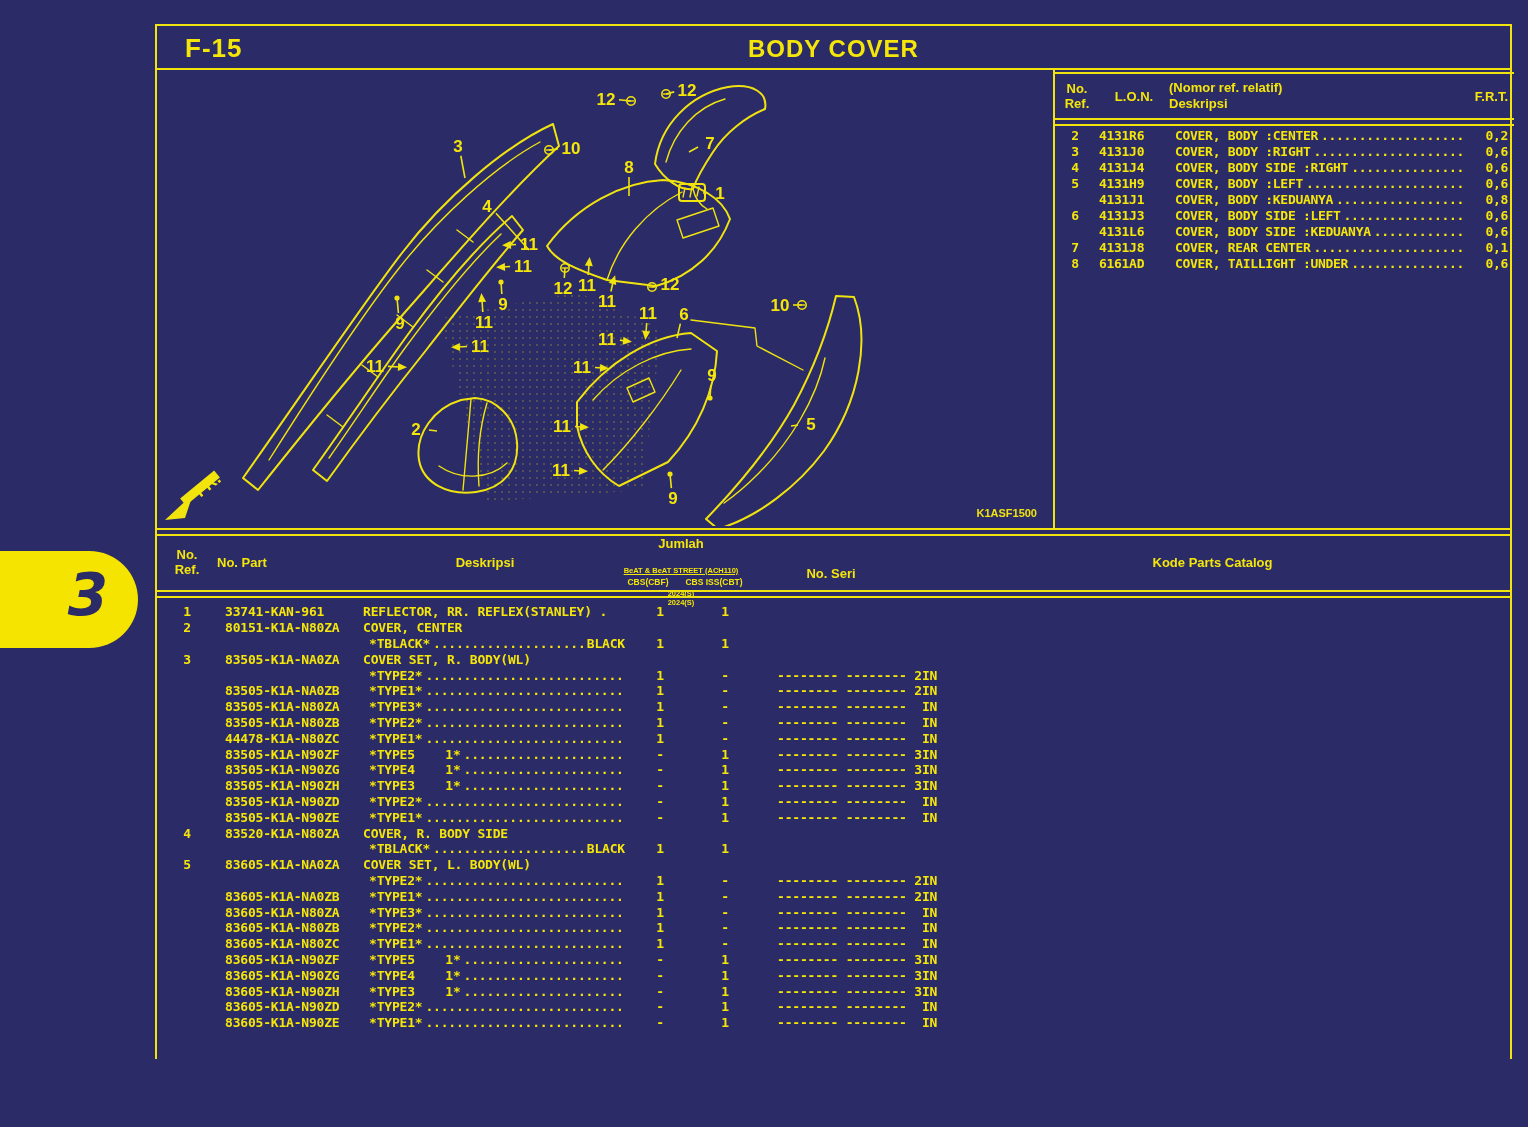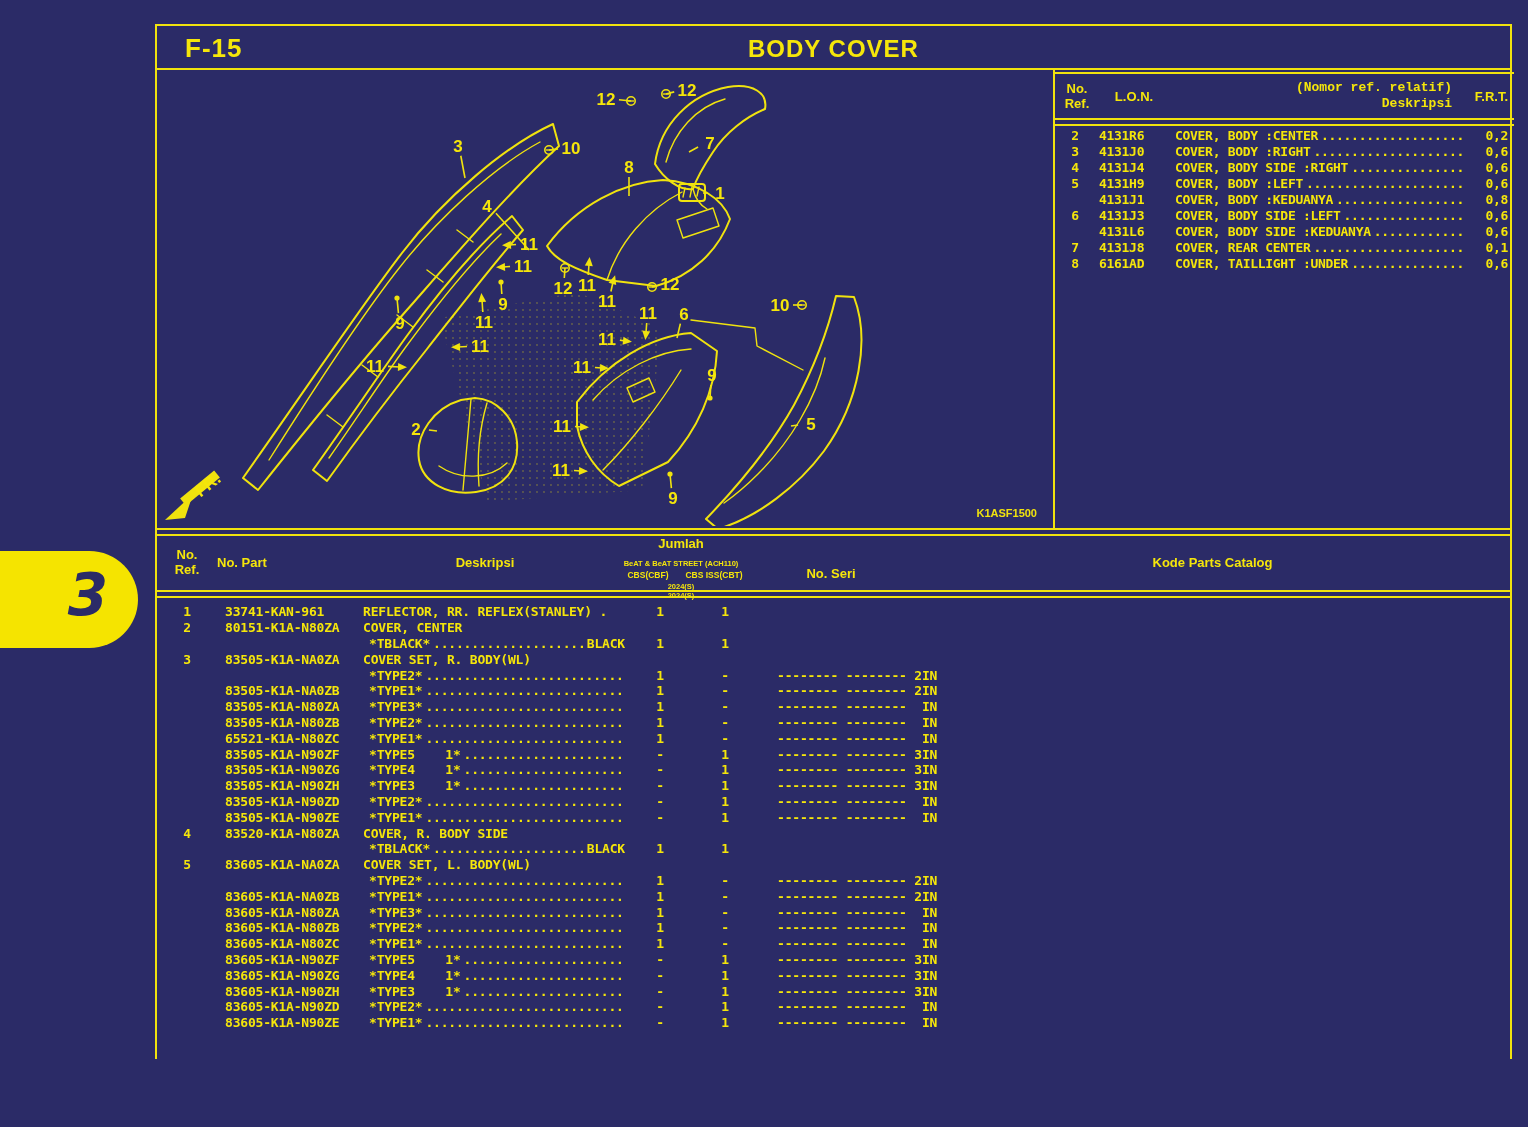--- a/index.html
+++ b/index.html
@@ -16,21 +16,21 @@
   #title-band{left:157px;top:26px;width:1353px;height:42px;border-bottom:2px solid var(--y);}
   #page-code{position:absolute;left:28px;top:7px;font-size:26px;font-weight:bold;color:var(--ytxt);letter-spacing:1px;}
   #page-title{position:absolute;left:0;right:0;top:9px;text-align:center;font-size:24px;font-weight:bold;color:var(--ytxt);letter-spacing:1px;}
   .dline{border-top:2px solid var(--y);border-bottom:2px solid var(--y);height:4px;}
   
   #ref-panel{left:1053px;top:68px;width:459px;height:460px;border-left:2px solid var(--y);color:var(--ytxt);}
   #ref-panel .tophair{position:absolute;left:0;right:0;top:4px;border-top:2px solid var(--y);}
   #ref-head{position:absolute;left:0;right:0;top:8px;height:40px;display:flex;font-size:13px;font-weight:bold;}
   .rh-ref{width:44px;text-align:center;line-height:15px;padding-top:5px;}
   .rh-lon{width:70px;text-align:center;padding-top:13px;}
-  .rh-desk{flex:1;text-align:right;line-height:16px;padding-top:4px;font-family:Liberation Mono, monospace;}
+  .rh-desk{flex:1;text-align:left;line-height:16px;padding-top:4px;}
   .rh-frt{width:56px;text-align:right;padding:13px 6px 0 0;}
   #ref-underline{position:absolute;left:0;right:0;top:50px;}
   #ref-rows{position:absolute;left:0;right:6px;top:60px;}
   .rrow{display:flex;height:15.9px;align-items:center;font-family:"DejaVu Sans Mono",monospace;
         font-weight:bold;font-size:13px;letter-spacing:-0.3px;white-space:pre;}
   .c-ref{width:40px;text-align:center;}
   .c-lon{width:72px;padding-left:4px;}
   .c-desc{padding-left:4px;}
   .lead{flex:1;overflow:hidden;white-space:nowrap;margin:0 3px;}
   .lead::before{content:"..........................................................................";}
@@ -38,21 +38,21 @@
   
   #diagram{left:157px;top:70px;width:894px;height:456px;}
   
   #parts-block{left:157px;top:528px;width:1353px;color:var(--ytxt);}
   #pt-head{position:absolute;left:0;right:0;top:8px;height:52px;display:flex;font-weight:bold;}
   .ph-ref{width:60px;font-size:13px;text-align:center;line-height:15px;padding-top:11px;}
   .ph-part{width:138px;font-size:13px;text-align:left;padding-top:19px;}
   .ph-desc{width:260px;font-size:13px;text-align:center;padding-top:19px;}
   .ph-jumlah{width:132px;text-align:center;}
   .ph-jumlah .j1{font-size:13px;}
-  .ph-jumlah .j2{font-size:7.5px;white-space:nowrap;margin-top:8px;}
+  .ph-jumlah .j2{font-size:7.5px;white-space:nowrap;margin-top:15px;text-decoration:underline;}
   .ph-jumlah .j3{display:flex;font-size:8.5px;margin-top:2px;}
   .ph-jumlah .j3 span{flex:1;}
   .ph-jumlah .j4{display:flex;font-size:7.5px;margin-top:2px;flex-direction:column;}
   .ph-jumlah .j4 span{flex:1;}
   .ph-seri{width:168px;font-size:13px;text-align:center;padding-top:30px;}
   .ph-kode{flex:1;font-size:13px;text-align:center;padding-top:19px;}
   #pt-underline{position:absolute;left:0;right:0;top:62px;}
   #part-rows{position:absolute;left:0;right:0;top:76px;}
   .prow{display:flex;height:15.8px;align-items:center;font-family:"DejaVu Sans Mono",monospace;
         font-weight:bold;font-size:13px;letter-spacing:-0.2px;color:var(--ytxt);}
@@ -366,21 +366,21 @@
         <div class="prow">
           <span class="p-ref"></span>
           <span class="p-part">83505-K1A-N80ZB</span>
           <span class="p-desc"><span class="ind">*TYPE2*</span><span class="lead"></span></span>
           <span class="p-q1">1</span>
           <span class="p-q2">-</span>
           <span class="p-seri">-------- --------  IN</span>
         </div>
         <div class="prow">
           <span class="p-ref"></span>
-          <span class="p-part">65521-K1A-N80ZC</span>
+          <span class="p-part">44478-K1A-N80ZC</span>
           <span class="p-desc"><span class="ind">*TYPE1*</span><span class="lead"></span></span>
           <span class="p-q1">1</span>
           <span class="p-q2">-</span>
           <span class="p-seri">-------- --------  IN</span>
         </div>
         <div class="prow">
           <span class="p-ref"></span>
           <span class="p-part">83505-K1A-N90ZF</span>
           <span class="p-desc"><span class="ind">*TYPE5    1*</span><span class="lead"></span></span>
           <span class="p-q1">-</span>

